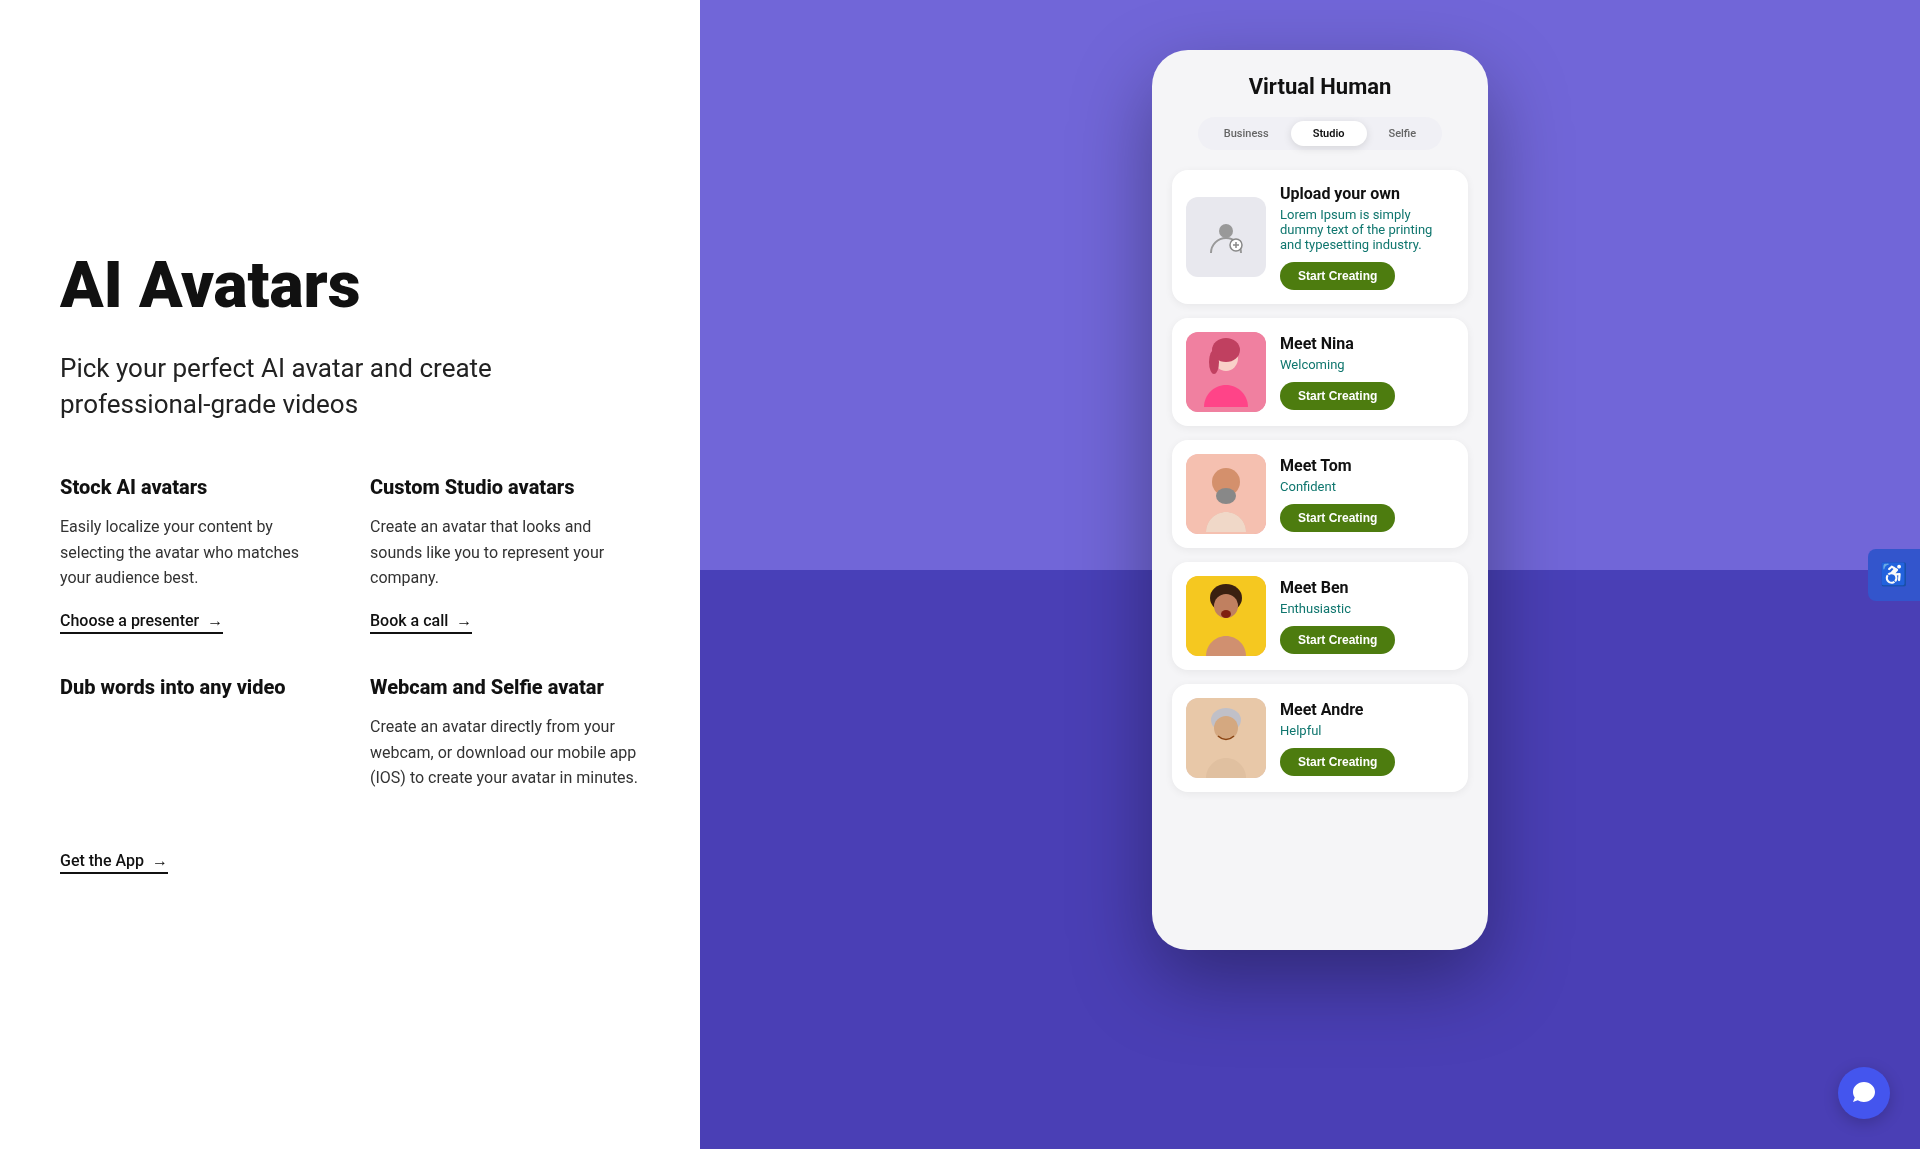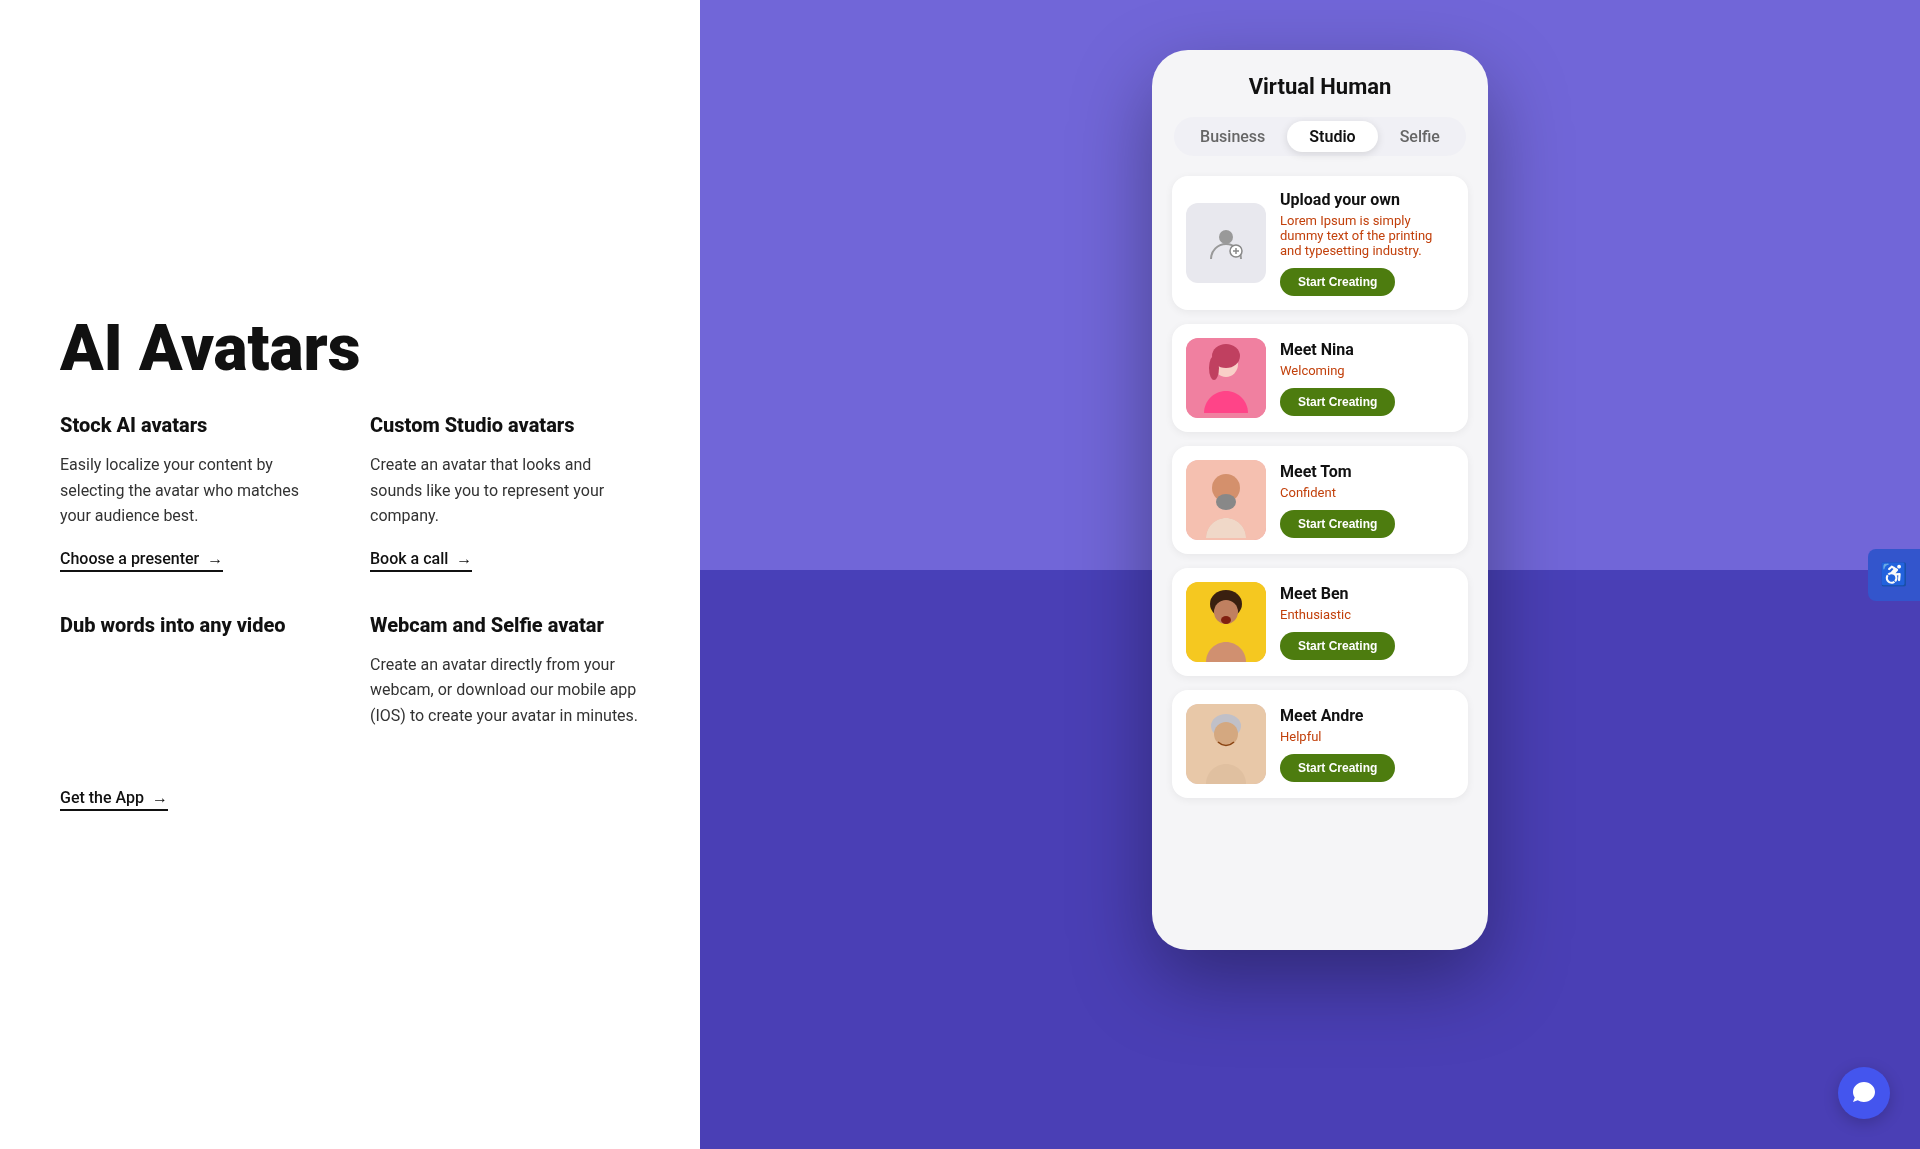--- a/index.html
+++ b/index.html
@@ -168,21 +168,21 @@
       border-radius: 20px;
       padding: 4px;
       width: fit-content;
       margin-left: auto;
       margin-right: auto;
     }
 
     .tab-item {
       padding: 6px 22px;
       border-radius: 16px;
-      font-size: 16px;
+      font-size: 11px;
       font-weight: 500;
       color: #666;
       cursor: pointer;
     }
 
     .tab-item.active {
       background: #fff;
       color: #111;
       font-weight: 600;
       box-shadow: 0 2px 8px rgba(0,0,0,0.12);
@@ -242,21 +242,21 @@
 
     .avatar-name {
       font-size: 16px;
       font-weight: 700;
       color: #111;
       margin-bottom: 4px;
     }
 
     .avatar-desc {
       font-size: 13px;
-      color: #c2410c;
+      color: #0f766e;
       margin-bottom: 10px;
     }
 
     .start-btn {
       background: #4d7c0f;
       color: #fff;
       border: none;
       border-radius: 20px;
       padding: 7px 18px;
       font-size: 12px;
@@ -302,20 +302,21 @@
       cursor: pointer;
       z-index: 100;
       box-shadow: 0 4px 16px rgba(0,0,0,0.2);
     }
   </style>
 </head>
 <body>
 
 <div class="left-panel">
   <h1 class="main-title">AI Avatars</h1>
+  <p class="subtitle">Pick your perfect AI avatar and create professional-grade videos</p>
 
   <div class="features-grid">
 
     <div class="feature-block">
       <h3 class="feature-title">Stock AI avatars</h3>
       <p class="feature-desc">Easily localize your content by selecting the avatar who matches your audience best.</p>
       <a class="feature-link">
         <span>Choose a presenter</span>
         <span class="arrow-icon">→</span>
       </a>

